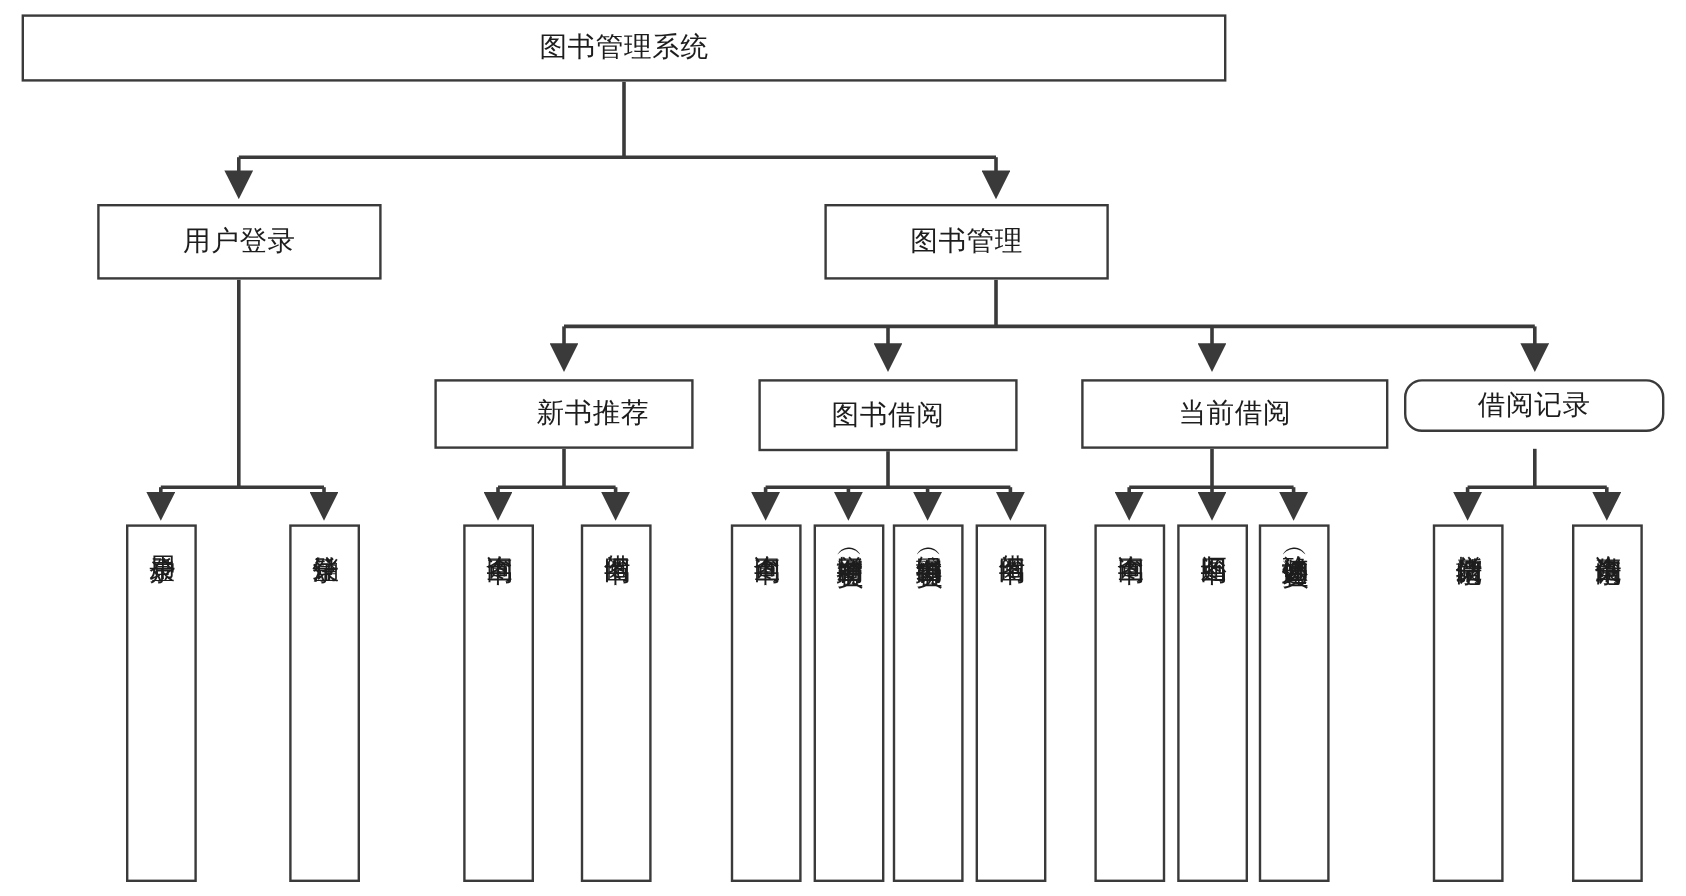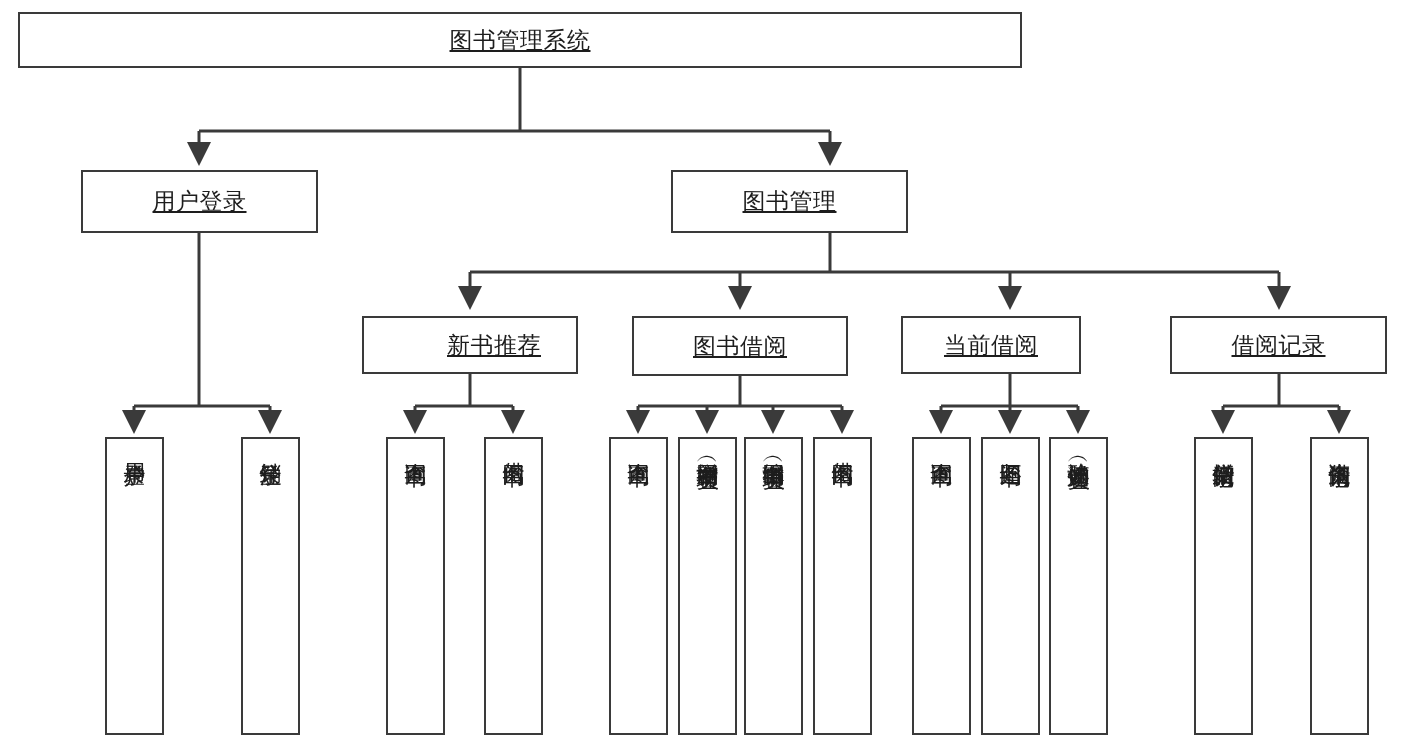--- a/index.html
+++ b/index.html
@@ -36,21 +36,20 @@
   }
   .node .label {
     display: block;
     text-align: center;
     line-height: 1.25;
   }
   .node.horiz .label {
     font-size: 23px;
     letter-spacing: 0.5px;
     white-space: nowrap;
-    text-decoration: underline;
   }
   .node.vert {
     align-items: flex-start;
     justify-content: center;
     padding-top: 6px;
   }
   .node.vert .label {
     writing-mode: vertical-rl;
     text-orientation: upright;
     font-size: 22px;
@@ -123,34 +122,34 @@
     </g>
   </svg>
 
   <div class="node horiz" style="left:18px; top:12px; width:1004px; height:56px;">
     <span class="label">图书管理系统</span>
   </div>
 
   <div class="node horiz" style="left:81px; top:170px; width:237px; height:63px;">
     <span class="label">用户登录</span>
   </div>
-  <div class="node horiz" style="left:671px; top:170px; width:237px; height:63px;">
+  <div class="node horiz" style="left:687px; top:170px; width:237px; height:63px;">
     <span class="label">图书管理</span>
   </div>
 
   <div class="node horiz" style="left:362px; top:316px; width:216px; height:58px;padding-left:48px;">
     <span class="label">新书推荐</span>
   </div>
   <div class="node horiz" style="left:632px; top:316px; width:216px; height:60px;">
     <span class="label">图书借阅</span>
   </div>
-  <div class="node horiz" style="left:901px; top:316px; width:180px; height:58px;">
+  <div class="node horiz" style="left:901px; top:316px; width:256px; height:58px;">
     <span class="label">当前借阅</span>
   </div>
-  <div class="node horiz" style="left:1170px; top:316px; width:217px; height:58px;">
+  <div class="node horiz" style="left:1170px; top:316px; width:217px; height:44px;border-radius:15px;">
     <span class="label">借阅记录</span>
   </div>
 
   <div class="node vert" style="left:105px; top:437px; width:59px; height:298px;">
     <span class="label">用户登录</span>
   </div>
   <div class="node vert" style="left:241px; top:437px; width:59px; height:298px;">
     <span class="label">注销登录</span>
   </div>
 

